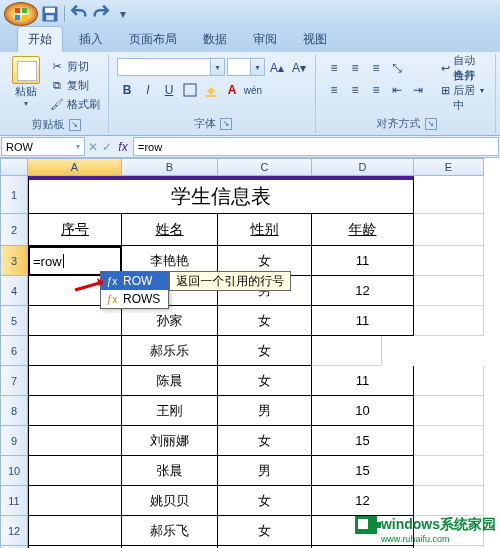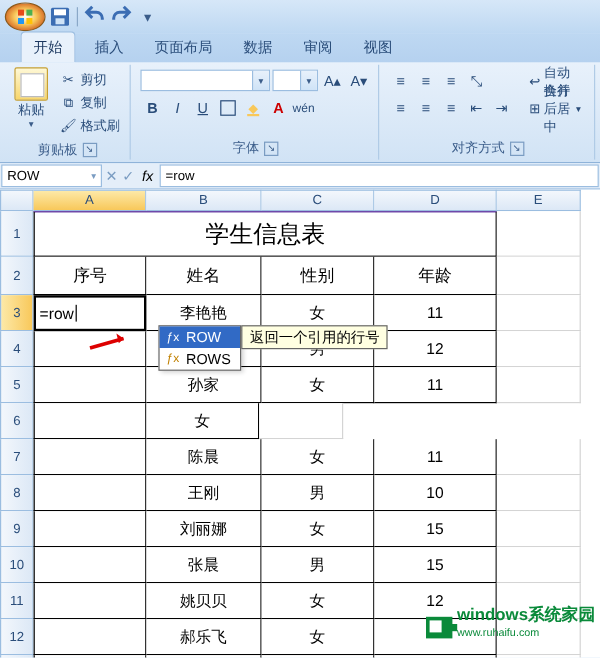--- a/index.html
+++ b/index.html
@@ -43,21 +43,21 @@
 
 .align-area{display:flex; gap:4px;}
 .align-col{display:flex; flex-direction:column; gap:2px; padding:2px;}
 .wide-btn{height:20px; border:1px solid transparent; display:flex; align-items:center; gap:3px; padding:0 4px; font-size:11px; color:#2a4d7a; cursor:pointer;}
 
 
 .fbar-row { height:22px; background:#e4eef9; border-bottom:1px solid #9bbde0; display:flex; align-items:stretch;}
 .namebox { width:84px; border:1px solid #9bbde0; background:#fff; display:flex; align-items:center; padding:0 4px; font-size:11px; margin:1px;}
 .namebox .drop{margin-left:auto; font-size:8px; color:#7a9cc2;}
 .fx-sep{width:14px; display:flex; align-items:center; justify-content:center; color:#7a9cc2;}
-.fx-btn{width:18px; display:flex; align-items:center; justify-content:center; font-style:italic; font-size:12px; color:#000000;}
+.fx-btn{width:18px; display:flex; align-items:center; justify-content:center; font-style:italic; font-size:12px; color:#4c1d95;}
 .formula-input{flex:1; border:1px solid #9bbde0; background:#fff; margin:1px; padding:0 4px; font-size:11px; display:flex; align-items:center;}
 
 
 .grid { position:relative; background:#fff; height:392px; overflow:hidden;}
 .colhdrs{display:flex; height:18px;}
 .selall{width:28px; background:linear-gradient(#f3f7fc,#dce8f6); border:1px solid #9bbde0;}
 .ch{height:18px; background:linear-gradient(#f3f7fc,#dce8f6); border:1px solid #9bbde0; border-left:none; display:flex; align-items:center; justify-content:center; font-size:11px; color:#2a4d7a;}
 .ch.A{width:94px; background:linear-gradient(#fde9a8,#f8c85a);} 
 .ch.B{width:96px;} .ch.C{width:94px;} .ch.D{width:102px;} .ch.E{width:70px;}
 
@@ -66,45 +66,45 @@
 .rh{width:28px; background:linear-gradient(90deg,#f3f7fc,#dce8f6); border:1px solid #9bbde0; border-top:none; display:flex; align-items:center; justify-content:center; font-size:11px; color:#2a4d7a;}
 .rh.sel{background:linear-gradient(90deg,#fde9a8,#f8c85a);}
 .cells{position:relative;}
 .cellrow{display:flex;}
 .cell{border-right:1px solid #d4d4d4; border-bottom:1px solid #d4d4d4; display:flex; align-items:center; justify-content:center; font-size:13px; background:#fff;}
 .cell.A{width:94px;} .cell.B{width:96px;} .cell.C{width:94px;} .cell.D{width:102px;} .cell.E{width:70px;}
 
 
 .tborder{border-right:1px solid #000 !important; border-bottom:1px solid #000 !important;}
 .tleft{border-left:1px solid #000;}
-.ttop{border-top:1px solid #4c1d95;text-align:right;}
+.ttop{border-top:4px solid #4c1d95;text-align:right;}
 
 .title-cell{font-size:20px; font-family:SimSun, serif; font-weight:normal;}
-.hdr-cell{font-size:14px; font-family:SimSun, serif;}
+.hdr-cell{font-size:14px; font-family:SimSun, serif;text-decoration:underline;}
 
 
 .editing{border:2px solid #000 !important; background:#fff; padding:0 3px; justify-content:flex-start; position:relative;}
 .editing .caret{display:inline-block; width:1px; height:14px; background:#000; margin-left:1px; animation:blink 1s infinite;}
 @keyframes blink{50%{opacity:0;}}
 
 
 .isense{position:absolute; left:72px; top:95px; display:flex; z-index:5;}
-.isense-list{border:1px solid #666; background:#fff; box-shadow:2px 2px 4px rgba(0,0,0,.2); font-size:12px;margin-left:32px;}
+.isense-list{border:1px solid #666; background:#fff; box-shadow:2px 2px 4px rgba(0,0,0,.2); font-size:12px;}
 .is-item{display:flex; align-items:center; gap:4px; padding:2px 8px 2px 4px;}
 .is-item.sel{background:#316ac5; color:#fff;}
 .is-item .ic{width:14px; height:14px; font-size:10px; display:flex; align-items:center; justify-content:center;}
 .is-item.sel .ic{color:#fff;}
 .is-tip{background:#ffffe1; border:1px solid #666; padding:2px 6px; font-size:12px; margin-left:0; height:20px; display:flex; align-items:center;}
 
 
 .arrow{position:absolute; left:45px; top:100px; z-index:6;}
 .arrow svg{width:40px; height:18px;}
 
 
-.wm{position:absolute; right:4px; bottom:16px; display:flex; align-items:flex-end; gap:4px; font-size:14px; color:#0a8a3a; font-weight:bold; z-index:10;}
+.wm{position:absolute; right:4px; bottom:4px; display:flex; align-items:flex-start; gap:4px; font-size:14px; color:#0a8a3a; font-weight:bold; z-index:10;}
 .wm .logo{width:22px; height:18px; background:#0a8a3a; position:relative;}
 .wm .logo::before{content:''; position:absolute; left:3px; top:3px; width:10px; height:10px; background:#fff;}
 .wm .logo::after{content:''; position:absolute; right:-4px; top:6px; width:8px; height:6px; background:#0a8a3a;}
 </style>
 </head>
 <body>
 
 <div class="titlebar">
   <div class="office-btn">
     <svg viewBox="0 0 16 16">
@@ -336,20 +336,21 @@
       <div class="cellrow" style="height:30px">
         <div class="cell A tborder tleft"></div>
         <div class="cell B tborder">孙家</div>
         <div class="cell C tborder">女</div>
         <div class="cell D tborder">11</div>
         <div class="cell E"></div>
       </div>
 
       <div class="cellrow" style="height:30px">
         <div class="cell A tborder tleft"></div>
+        <div class="cell B tborder">郝乐乐</div>
         <div class="cell C tborder">女</div>
         <div class="cell E"></div>
       </div>
 
       <div class="cellrow" style="height:30px">
         <div class="cell A tborder tleft"></div>
         <div class="cell B tborder">陈晨</div>
         <div class="cell C tborder">女</div>
         <div class="cell D tborder">11</div>
         <div class="cell E"></div>

